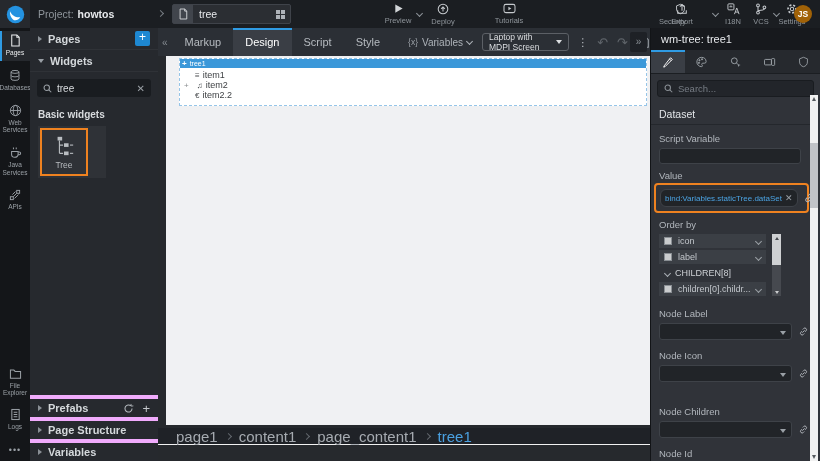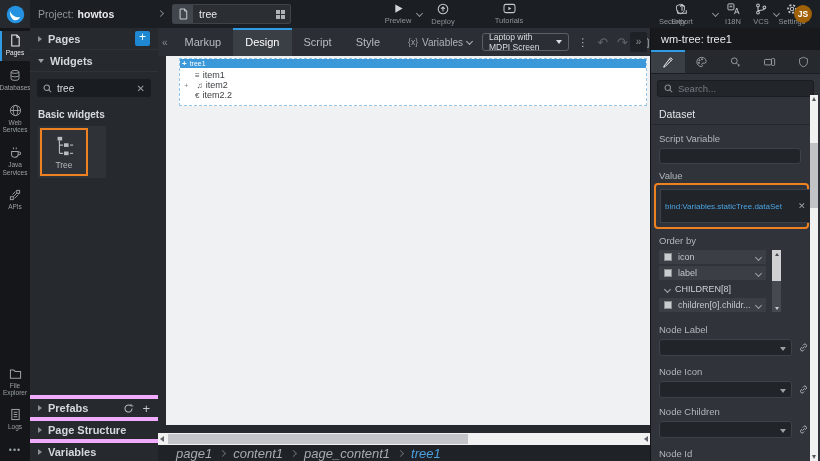--- a/index.html
+++ b/index.html
@@ -80,40 +80,40 @@
   .titem { position:absolute; height:10px; display:flex; align-items:center; gap:3px; font-size:9px; color:#3c3f42; }
   .titem .tic { font-size:8px; color:#4a4d50; line-height:9px; }
   .titem .expander { font-size:8px; color:#8a8d90; line-height:9px; }
 
   .hscroll { position:absolute; left:0; top:405px; width:492px; height:12px; background:#f1f1f1; }
   .hs-thumb { position:absolute; left:10px; top:1px; width:300px; height:10px; background:#c3c5c8; }
   .hs-left { position:absolute; left:2px; top:3px; }
   .hs-right{ position:absolute; right:2px; top:3px; transform:rotate(180deg); }
   .hs-left .tri-right, .hs-right .tri-right { border-left-color:#606468; }
 
-  .breadcrumb { position:absolute; left:0; top:417px; width:492px; height:16px; background:#1f2227; display:flex; align-items:center; gap:8px; padding-left:18px; font-size:13px; color:#a6abb1;font-style:italic; }
+  .breadcrumb { position:absolute; left:0; top:400px; width:492px; height:16px; background:#1f2227; display:flex; align-items:center; gap:8px; padding-left:18px; font-size:15px; color:#a6abb1; }
   .crumb-sep { color:#62676d; }
   .crumb.current { color:#4aa0e0; }
 
   
   .inspector { position:absolute; left:650px; top:28px; width:170px; height:433px; background:#303339; border-left:1px solid #121417; }
   .i-head { height:22px; background:#17191d; color:#e8eaed; font-size:11px; display:flex; align-items:center; padding-left:10px; }
   .i-tabs { height:24px; background:#26292e; display:flex; border-bottom:1px solid #1b1e22; }
   .i-tab { width:34px; display:flex; align-items:center; justify-content:center; color:#9aa0a6; }
   .i-tab.active { background:#3a3e45; color:#fff; box-shadow:inset 0 2px 0 #2f9be4; }
   .i-search { margin:6px 6px 0; height:17px; background:#22252a; border:1px solid #191c20; border-radius:3px; display:flex; align-items:center; gap:5px; padding:0 6px; color:#8a9096; }
   .i-search input { flex:1; background:transparent; border:0; outline:0; color:#aab0b6; font-size:9.5px; font-family:inherit; width:90px; }
   .i-search input::placeholder { color:#767c84; }
   .i-body { position:absolute; left:0; top:68px; width:160px; bottom:0; overflow:hidden; }
   .i-section { margin-top:12px; padding:0 8px 4px; font-size:10.5px; color:#e2e5e8; border-bottom:1px solid #24272c; }
   .i-label { margin:6px 8px 0; font-size:9.5px; color:#b2b7bd; }
   .i-label.first { margin-top:8px; }
   .i-input { margin:4px 10px 0 8px; height:16px; background:#212428; border:1px solid #3e4248; border-radius:3px; }
   .value-wrap { margin:2px 2px 0 3px; border:2px solid #ef8220; border-radius:4px; padding:4px 4px; display:flex; align-items:center; gap:5px; }
-  .bind-box { flex:1; height:18px; background:#212428; border:1px solid #3e4248; border-radius:0; display:flex; align-items:center; gap:16px; padding:16px 4px; }
+  .bind-box { flex:1; height:18px; background:#212428; border:1px solid #3e4248; border-radius:6px; display:flex; align-items:center; gap:3px; padding:8px 4px; }
   .bind-text { flex:1; font-size:8px; color:#4ba3e3; white-space:nowrap; overflow:hidden; }
   .bind-clear { color:#9aa0a6; font-size:9px; }
   .link-ic { color:#b2b7bd; flex:none; }
   .ob-list { position:relative; margin:4px 8px 0; width:136px; }
   .ob-row { width:107px; height:14px; margin-bottom:2px; background:#3b3f45; display:flex; align-items:center; gap:6px; padding:0 5px; font-size:9px; color:#c2c6cb; }
   .ob-row .cb { width:8px; height:8px; background:#caccce; border:1px solid #8a8f94; flex:none; }
   .ob-row .rchev { margin-left:auto; color:#9aa0a6; }
   .ob-group { width:107px; height:14px; margin-bottom:2px; display:flex; align-items:center; gap:5px; padding-left:6px; font-size:9px; color:#cdd1d5; }
   .ob-group .gchev { color:#aab0b6; }
   .ob-label { overflow:hidden; white-space:nowrap; }
@@ -585,21 +585,21 @@
           </div>
         <span class="link-ic">
             <svg width="11" height="11" viewBox="0 0 14 14" fill="none" stroke="currentColor" stroke-width="1.2">
               <path d="M6 4.4 L7.2 3.2 A2.1 2.1 0 0 1 10.2 6.2 L9 7.4"></path>
               <path d="M8 9.6 L6.8 10.8 A2.1 2.1 0 0 1 3.8 7.8 L5 6.6"></path>
               <path d="M5.5 8.5 L8.5 5.5"></path>
             </svg>
           </span>
       </div>
 
-      <div class="i-label" style="margin-top:8px;">Node Children</div>
+      <div class="i-label" style="margin-top:24px;">Node Children</div>
       <div class="i-field">
         <div class="i-select">
             <span class="tri-down"></span>
           </div>
         <span class="link-ic">
             <svg width="11" height="11" viewBox="0 0 14 14" fill="none" stroke="currentColor" stroke-width="1.2">
               <path d="M6 4.4 L7.2 3.2 A2.1 2.1 0 0 1 10.2 6.2 L9 7.4"></path>
               <path d="M8 9.6 L6.8 10.8 A2.1 2.1 0 0 1 3.8 7.8 L5 6.6"></path>
               <path d="M5.5 8.5 L8.5 5.5"></path>
             </svg>

